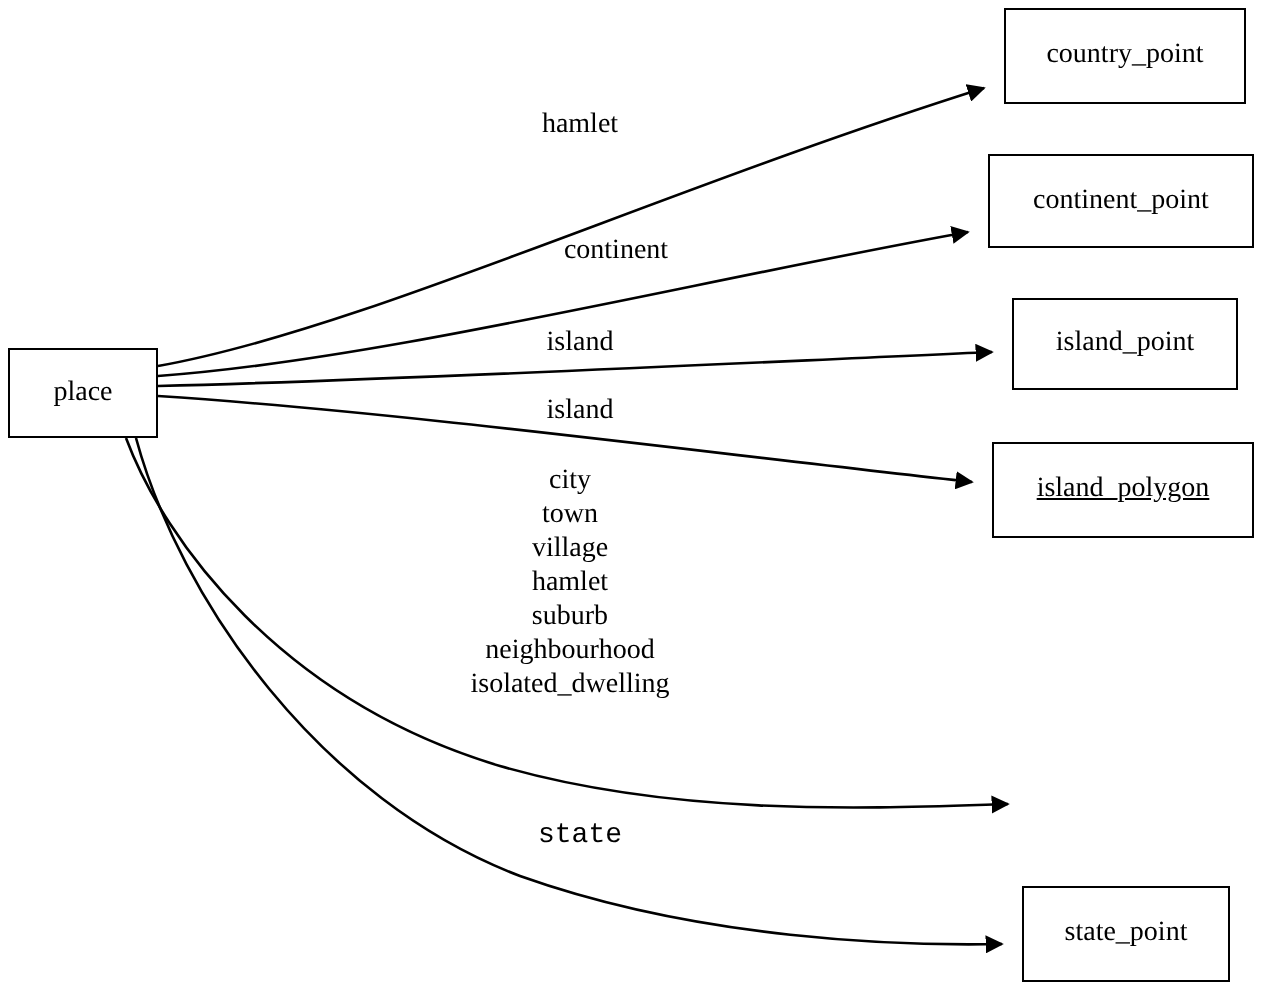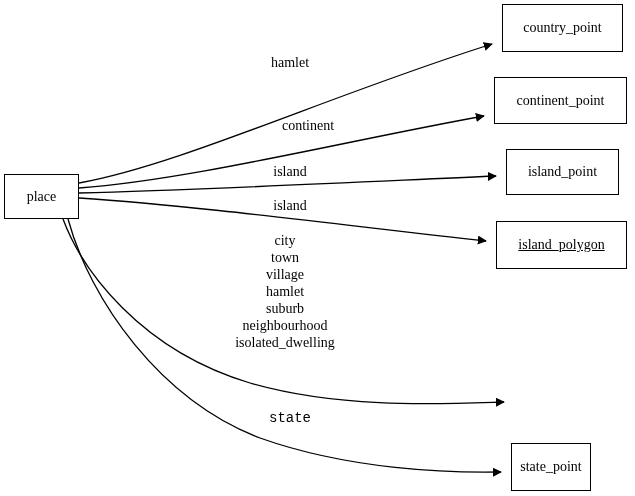--- a/index.html
+++ b/index.html
@@ -95,21 +95,21 @@
 
   <div class="node" style="left:506px; top:149px; width:113px; height:46px;">
     <span class="node-label">island_point</span>
   </div>
 
   <div class="node" style="left:496px; top:221px; width:131px; height:48px;text-decoration:underline;">
     <span class="node-label">island_polygon</span>
   </div>
 
 
-  <div class="node" style="left:511px; top:443px; width:80px; height:48px;">
+  <div class="node" style="left:511px; top:443px; width:104px; height:48px;">
     <span class="node-label">state_point</span>
   </div>
 
   <div class="edge-label" style="left:290px; top:54px;">hamlet</div>
 
   <div class="edge-label" style="left:308px; top:117px;">continent</div>
 
   <div class="edge-label" style="left:290px; top:163px;">island</div>
 
   <div class="edge-label" style="left:290px; top:197px;">island</div>

